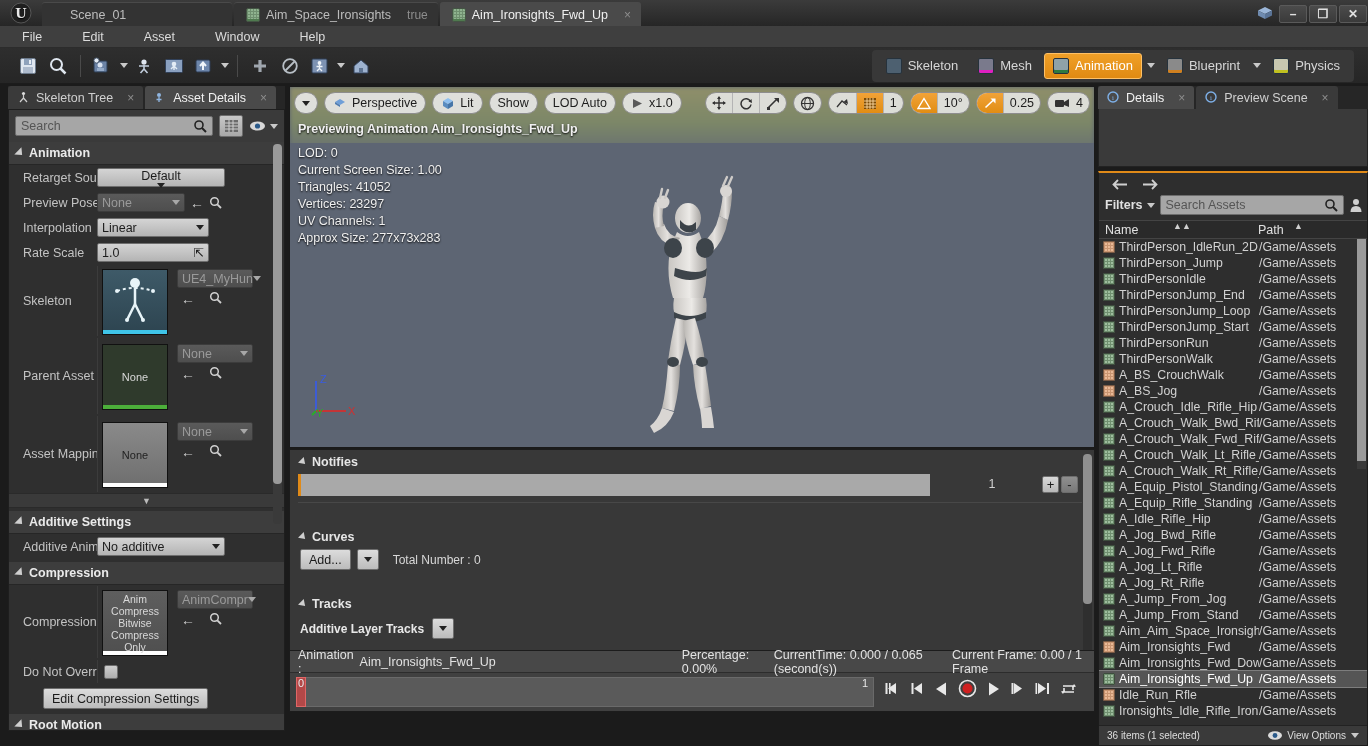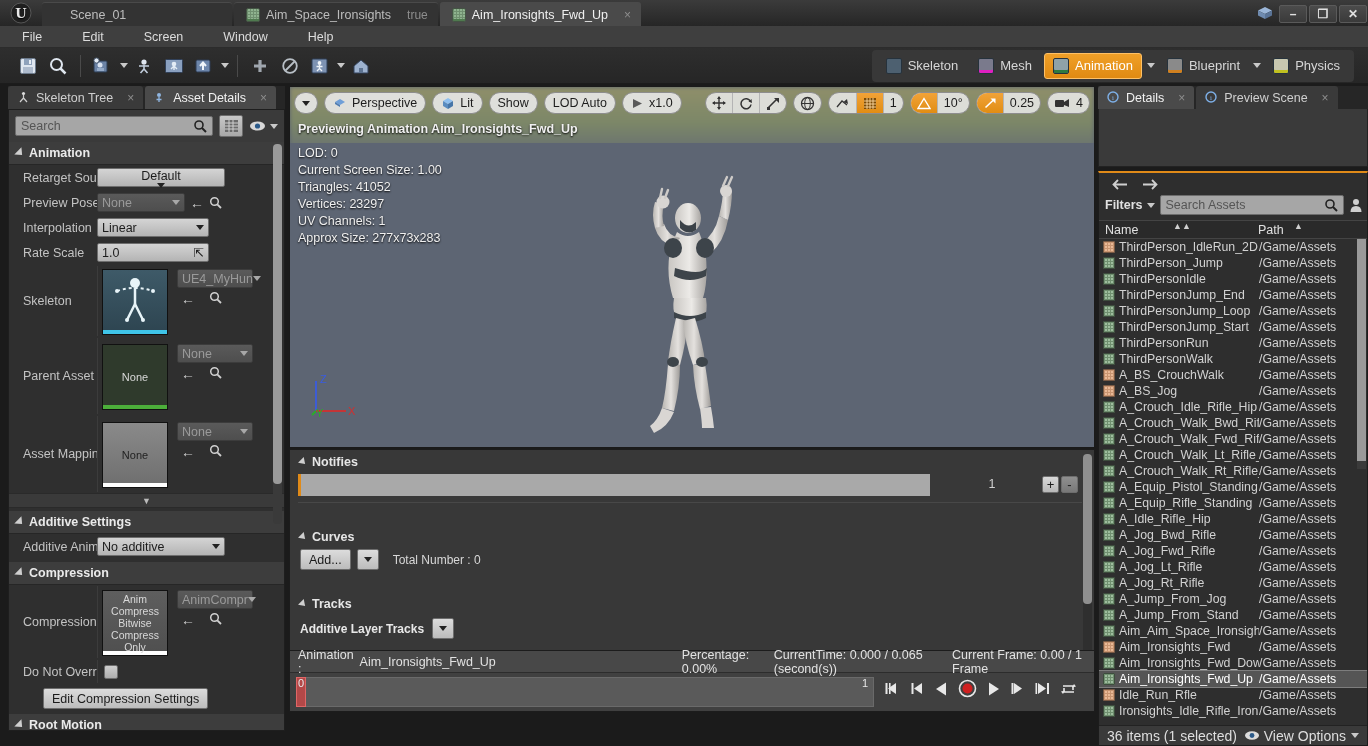--- a/index.html
+++ b/index.html
@@ -329,21 +329,21 @@
   }
   .ai.bs { background:#e8b896; border-color:#7a5a44;
     background-image: repeating-linear-gradient(0deg,#c89470 0 1px,transparent 1px 3px),
                       repeating-linear-gradient(90deg,#c89470 0 1px,transparent 1px 3px); }
   .ab-name { width:140px; white-space:nowrap; overflow:hidden; }
   .ab-path { flex:1; white-space:nowrap; overflow:hidden; }
   .ab-scroll { position:absolute; right:1px; top:0; width:9px; height:230px; background:#3a3a3a; }
   .ab-scroll .th { width:9px; height:222px; background:#9a9a9a; }
   .ab-status {
     height:20px; background:#3a3a3a; border-top:1px solid #222;
-    display:flex; align-items:center; padding:0 8px; font-size:14px; color:#dedede;
+    display:flex; align-items:center; padding:0 8px; font-size:10px; color:#dedede;
   }
   .vo { margin-left:auto; display:flex; align-items:center; gap:4px; }
   svg { display:block; }
 </style>
 </head>
 <body>
 
 <div id="app">
 
   <div class="titlebar">
@@ -380,21 +380,21 @@
       </svg>
     </div>
     <div class="wbtn">–</div>
     <div class="wbtn">❐</div>
     <div class="wbtn close">✕</div>
   </div>
 
   <div class="menubar">
     <div class="menuitem">File</div>
     <div class="menuitem">Edit</div>
-    <div class="menuitem">Screen</div>
+    <div class="menuitem">Asset</div>
     <div class="menuitem">Window</div>
     <div class="menuitem">Help</div>
   </div>
 
   <div class="toolbar">
     <div class="tb-left">
       <div class="tb-btn">
         <svg width="20" height="20" viewBox="0 0 20 20">
           <rect x="2.5" y="2.5" width="15" height="15" rx="1.5" fill="#dfe6ef" stroke="#6d7b8c"></rect>
           <rect x="6" y="3" width="8" height="6" fill="#8fa2bb"></rect>

